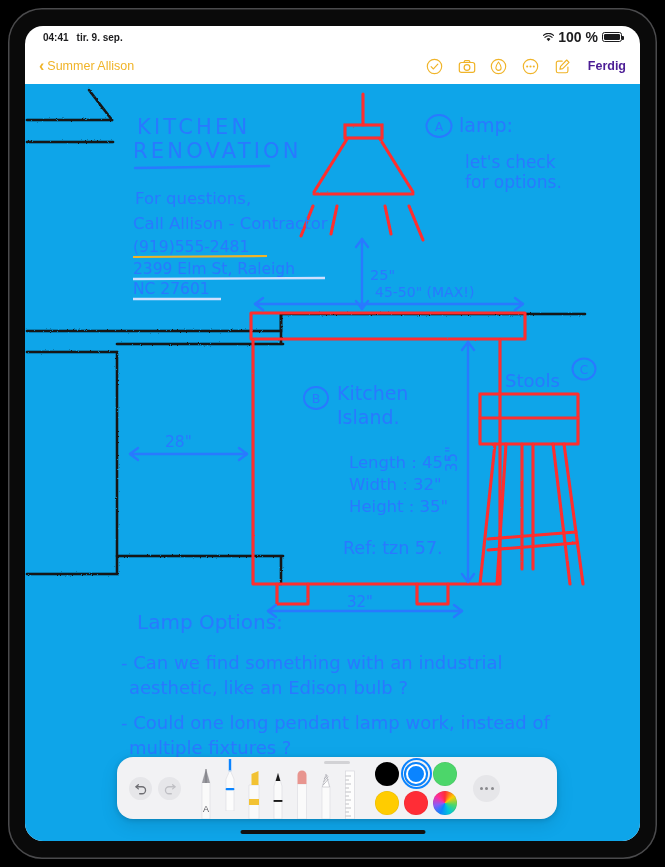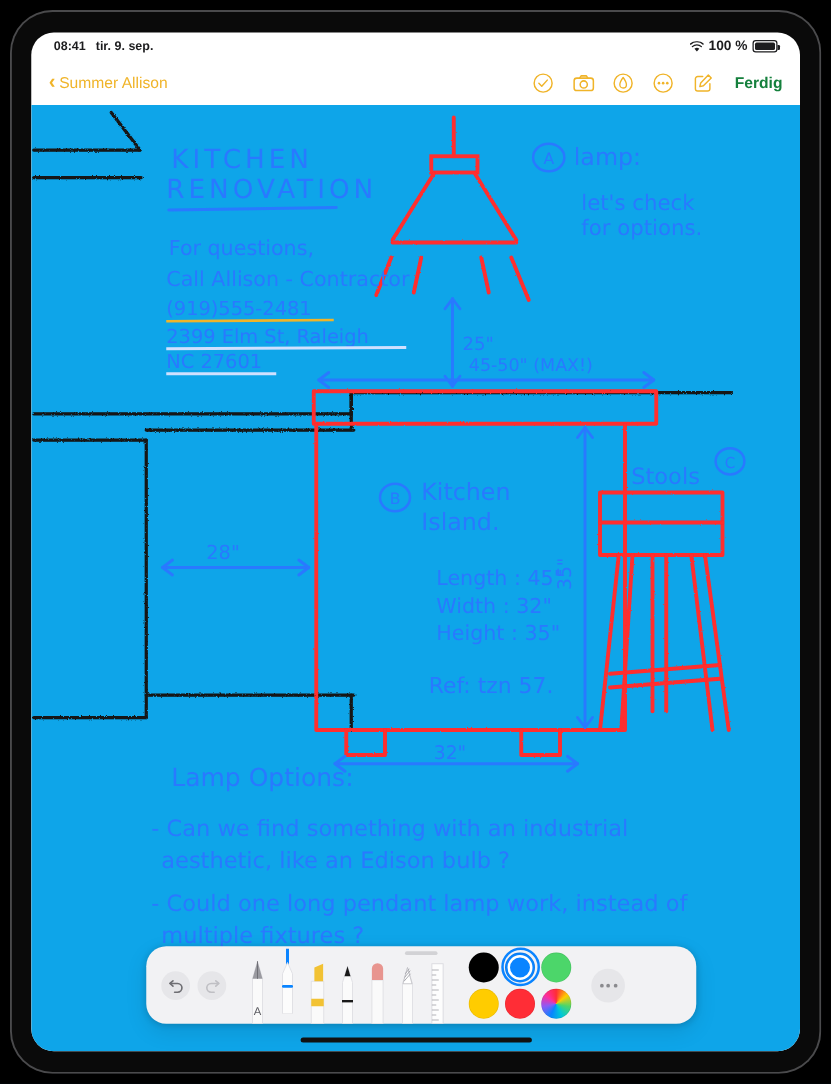--- a/index.html
+++ b/index.html
@@ -17,39 +17,39 @@
   .cam.tiny{width:3px;height:3px;background:#151517;}
 
   #screen{position:absolute;left:25px;top:26px;width:615px;height:815px;background:#fff;
           border-radius:18px;overflow:hidden;}
 
   
   #statusbar{position:absolute;left:0;top:0;width:615px;height:22px;display:flex;
              align-items:center;justify-content:space-between;padding:0 18px;
              box-sizing:border-box;font-size:10px;color:#1c1c1e;font-weight:600;}
   .sb-left{display:flex;gap:8px;align-items:center;}
-  .sb-right{display:flex;gap:4px;align-items:center;font-size:11px;}
+  .sb-right{display:flex;gap:4px;align-items:center;font-size:14px;}
   .wifi{width:11px;height:9px;position:relative;display:inline-block;}
   .wifi svg{position:absolute;left:0;top:0;}
   .batt{width:20px;height:10px;border:1.2px solid #1c1c1e;border-radius:2.6px;
         position:relative;box-sizing:border-box;}
   .batt::after{content:"";position:absolute;right:-3px;top:3px;width:1.6px;height:4px;
                background:#1c1c1e;border-radius:0 1px 1px 0;}
   .batt i{position:absolute;left:1.3px;top:1.3px;bottom:1.3px;width:15.4px;
           background:#1c1c1e;border-radius:1.3px;display:block;}
 
   
   #navbar{position:absolute;left:0;top:22px;width:615px;height:36px;
           display:flex;align-items:center;justify-content:space-between;
           padding:0 14px;box-sizing:border-box;}
   #backbtn{display:flex;align-items:center;gap:3px;color:#f0b429;font-size:12.5px;cursor:pointer;}
   #backbtn .chev{font-size:16px;font-weight:700;line-height:1;margin-top:-1px;}
   #navtools{display:flex;align-items:center;gap:15px;color:#f0b429;}
   .navicon{width:17px;height:17px;cursor:pointer;display:block;}
-  #donebtn{color:#15803d;font-size:12.5px;font-weight:700;cursor:pointer;margin-left:2px;}
+  #donebtn{color:#4c1d95;font-size:12.5px;font-weight:700;cursor:pointer;margin-left:2px;}
 
   
   #canvas{position:absolute;left:0;top:58px;width:615px;height:757px;background:#0ea5e9;}
   #canvas svg{display:block;}
   .hw{font-family:"DejaVu Sans",sans-serif;}
 
   
   #palette{position:absolute;left:92px;bottom:22px;width:440px;height:62px;
            background:#f2f2f4;border-radius:16px;display:flex;align-items:center;
            box-shadow:0 1px 5px rgba(0,0,0,.16),0 6px 18px rgba(0,0,0,.10);}
@@ -89,21 +89,21 @@
     <span class="cam"></span>
     <span class="cam dot"></span>
     <span class="cam tiny"></span>
     <span class="cam small"></span>
   </div>
 
   <div id="screen">
 
     <div id="statusbar">
       <div class="sb-left">
-        <span>08:41</span>
+        <span>04:41</span>
         <span>tir. 9. sep.</span>
       </div>
       <div class="sb-right">
         <span class="wifi">
           <svg width="11" height="9" viewBox="0 0 11 9">
             <path d="M5.5 8.2 L3.55 6.0 a2.9 2.9 0 0 1 3.9 0 Z" fill="#1c1c1e"></path>
             <path d="M1.9 4.3 a5.2 5.2 0 0 1 7.2 0" stroke="#1c1c1e" stroke-width="1.1" fill="none" stroke-linecap="round"></path>
             <path d="M0.4 2.3 a7.6 7.6 0 0 1 10.2 0" stroke="#1c1c1e" stroke-width="1.1" fill="none" stroke-linecap="round"></path>
           </svg>
         </span>

